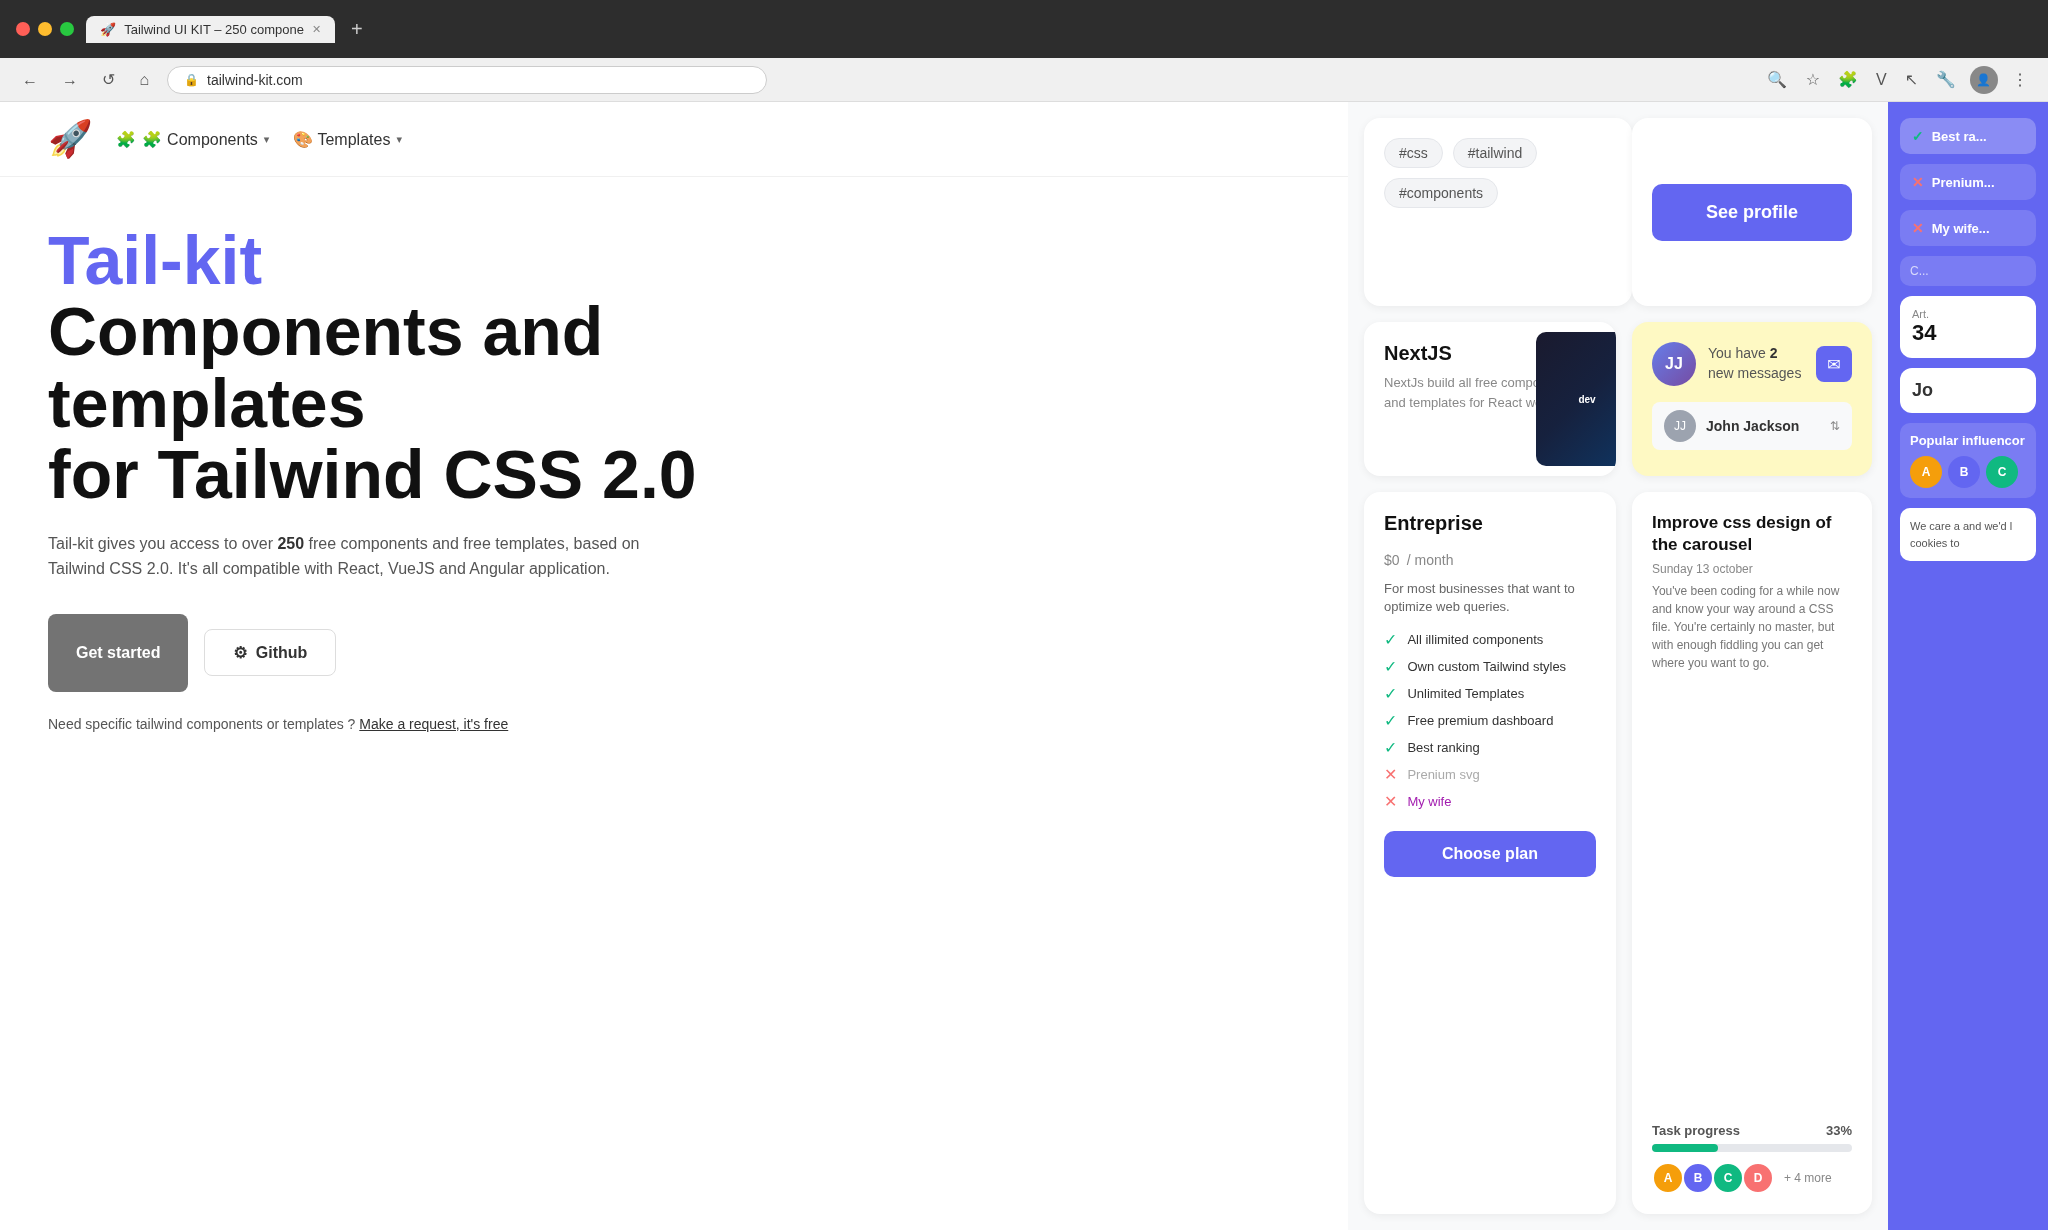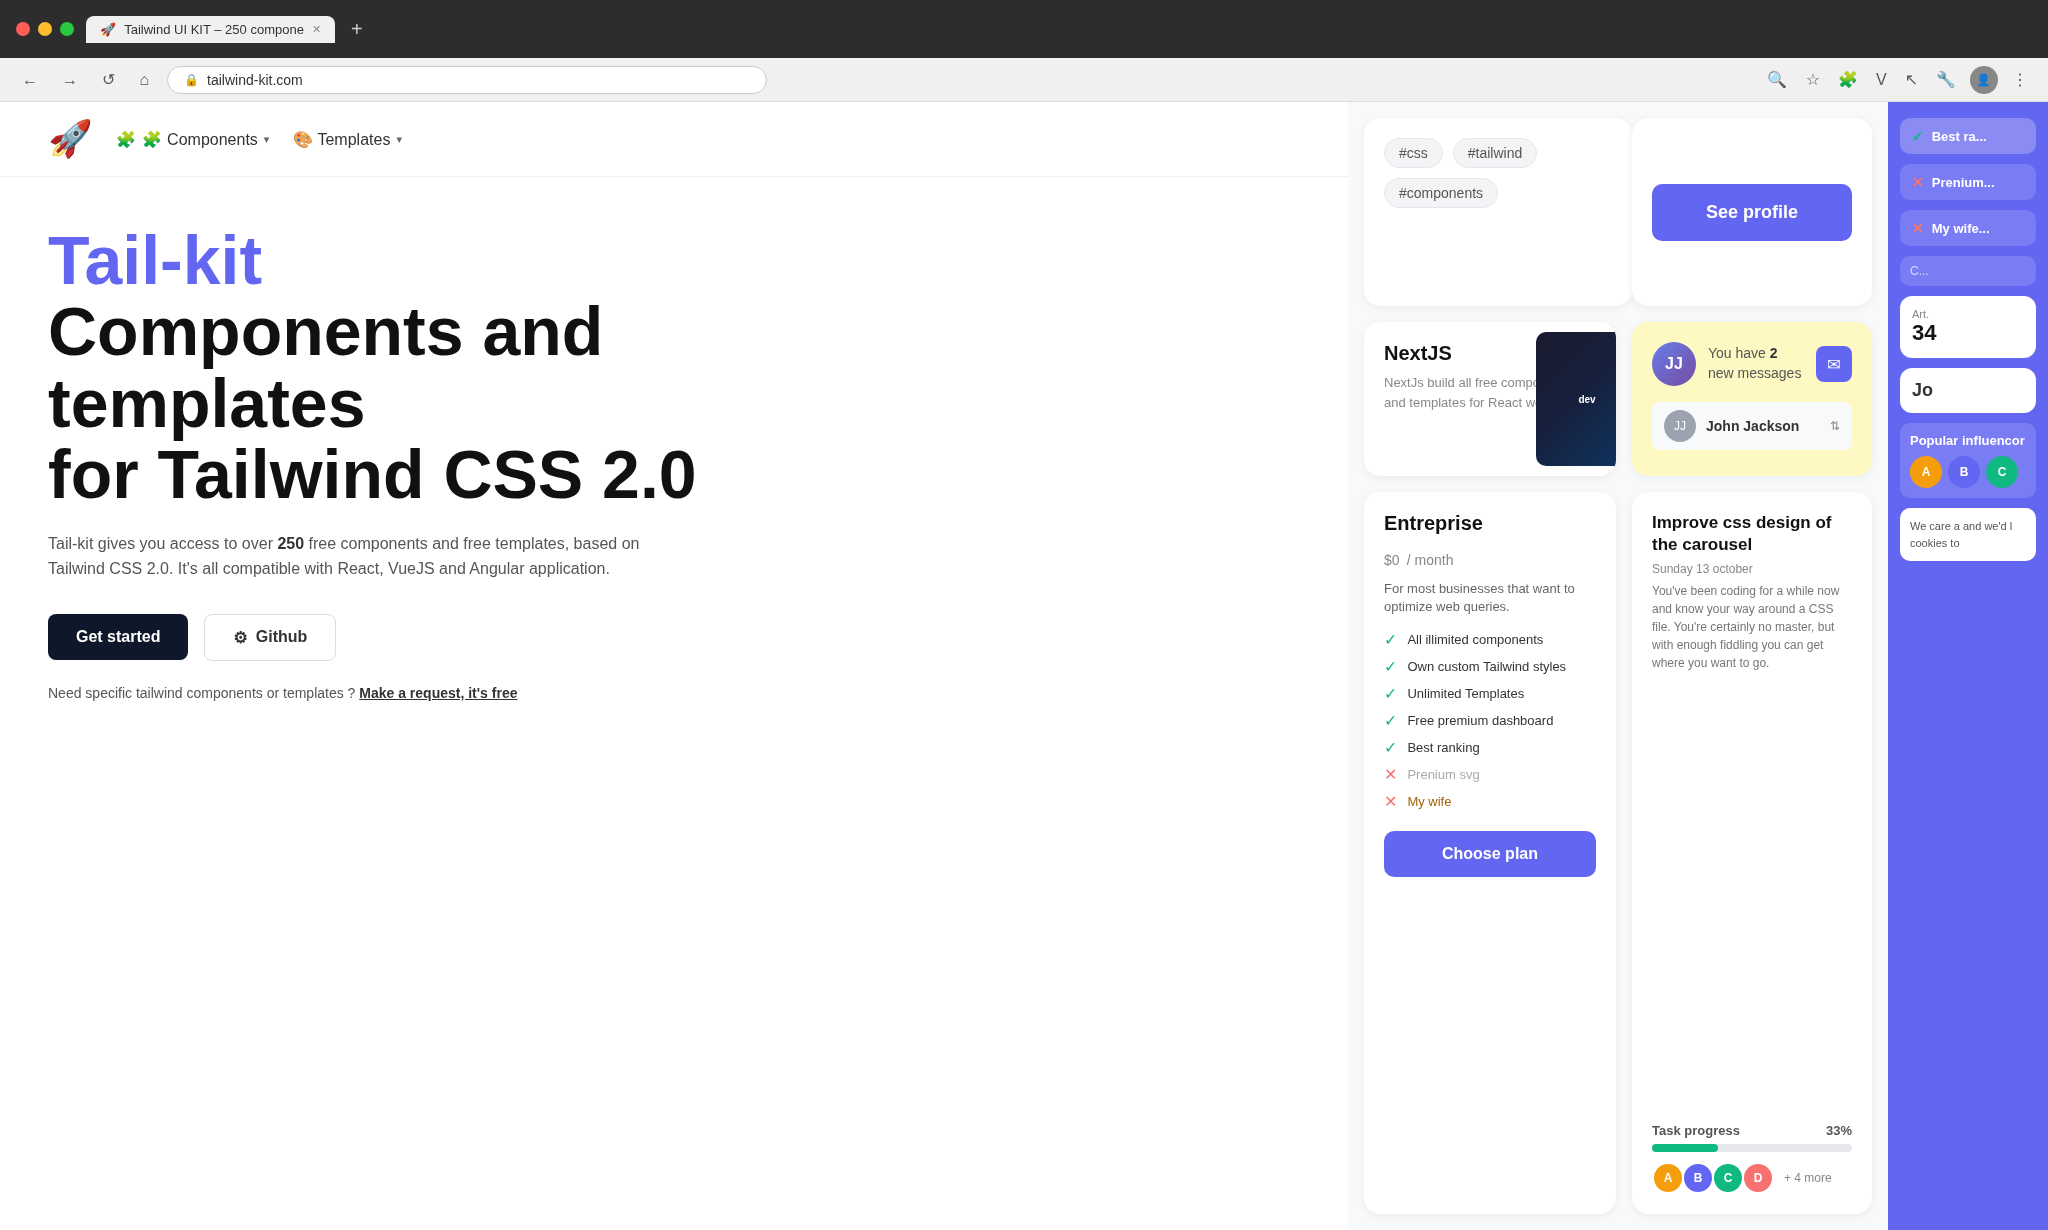--- a/index.html
+++ b/index.html
@@ -137,25 +137,25 @@
       line-height: 1.6;
     }
     .hero-subtitle strong { font-weight: 700; color: #333; }
     .hero-buttons {
       display: flex;
       gap: 16px;
       align-items: center;
       margin-bottom: 24px;
     }
     .btn-primary {
-      background: #0f172a;
+      background: #737373;
       color: white;
       border: none;
       border-radius: 8px;
-      padding: 14px 28px;
+      padding: 30px 28px;
       font-size: 16px;
       font-weight: 600;
       cursor: pointer;
     }
     .btn-secondary {
       background: white;
       color: #333;
       border: 1px solid #ddd;
       border-radius: 8px;
       padding: 13px 28px;
@@ -166,21 +166,21 @@
       align-items: center;
       gap: 8px;
     }
     .hero-request {
       font-size: 14px;
       color: #555;
     }
     .hero-request a {
       color: #333;
       text-decoration: underline;
-      font-weight: 700;
+      font-weight: 400;
     }
 
     
     .right-panel {
       width: 540px;
       background: #f8f9fa;
       overflow: hidden;
       display: flex;
       flex-direction: column;
     }
@@ -616,21 +616,21 @@
         <div class="pricing-feature">
           <span class="check-icon">✓</span>
           <span>Best ranking</span>
         </div>
         <div class="pricing-feature">
           <span class="x-icon" style="color:#f87171;">✕</span>
           <span style="color:#aaa;">Prenium svg</span>
         </div>
         <div class="pricing-feature">
           <span class="x-icon" style="color:#f87171;">✕</span>
-          <span style="color:#a16207;">My wife</span>
+          <span style="color:#a21caf;">My wife</span>
         </div>
         <button class="choose-plan-btn">Choose plan</button>
       </div>
 
       <div class="task-card">
         <div class="task-header">
           <div class="improve-title">Improve css design of the carousel</div>
           <div class="improve-date">Sunday 13 october</div>
           <div class="improve-desc">You've been coding for a while now and know your way around a CSS file. You're certainly no master, but with enough fiddling you can get where you want to go.</div>
         </div>

